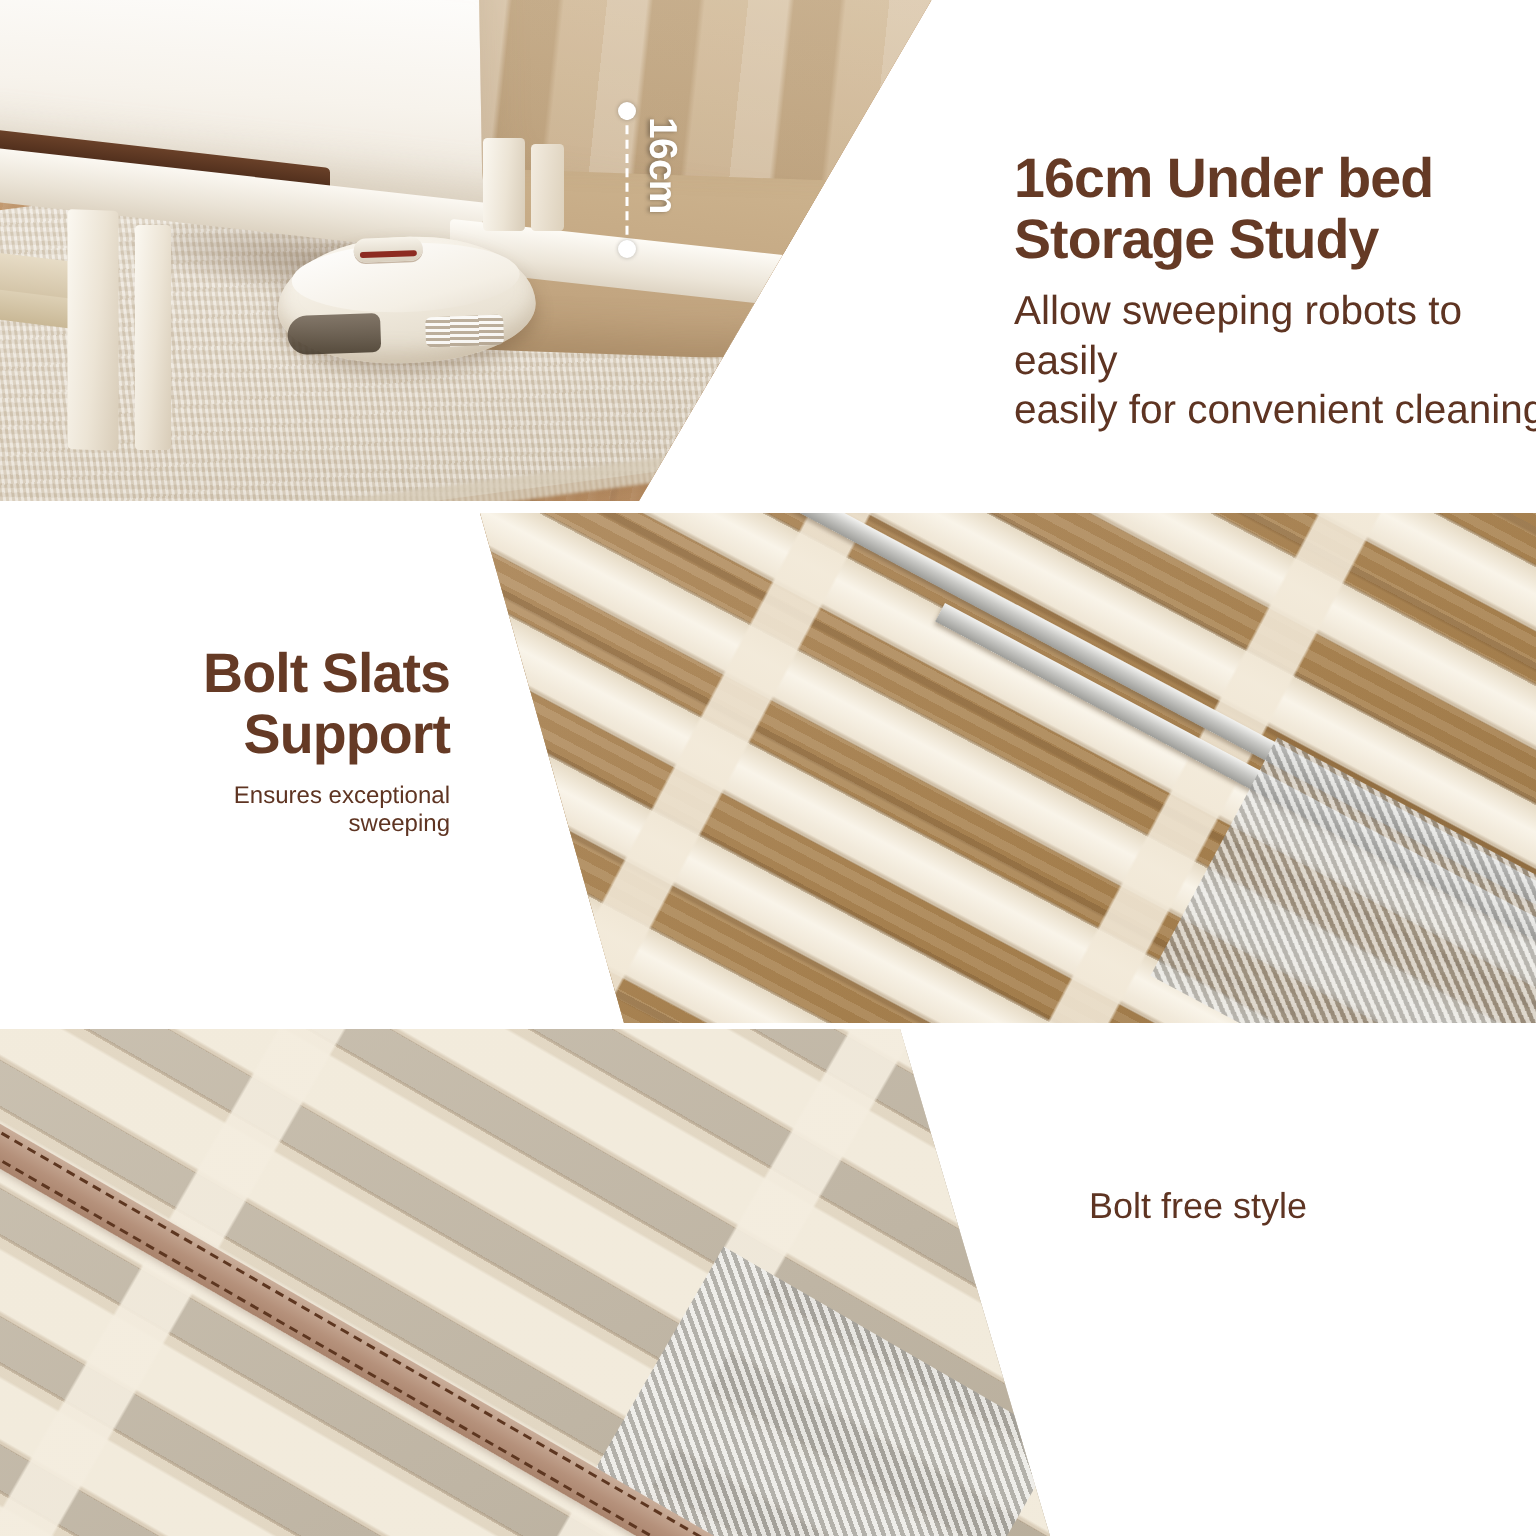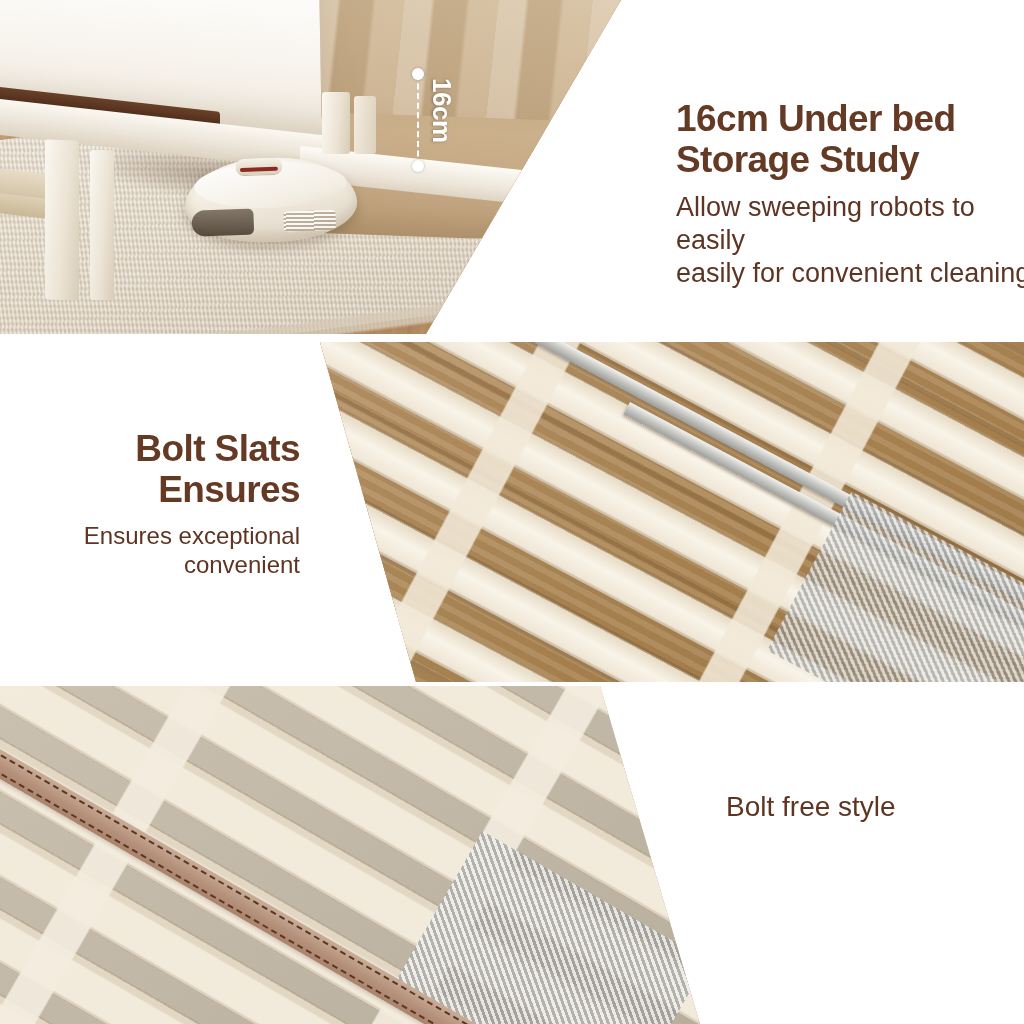--- a/index.html
+++ b/index.html
@@ -359,25 +359,25 @@
     font-weight: 400;
     line-height: 1.22;
   }
 
   #txt1 { left: 676px; top: 98px; width: 360px; text-align: left; }
   #txt1 .head { font-size: 37px; }
   #txt1 .sub  { font-size: 27px; margin-top: 10px; }
 
   #txt2 { left: 42px; top: 428px; width: 258px; text-align: right; }
   #txt2 .head { font-size: 37px; }
-  #txt2 .sub  { font-size: 24px; margin-top: 10px; }
+  #txt2 .sub  { font-size: 16px; margin-top: 10px; }
 
   #txt3 { left: 726px; top: 780px; width: 290px; text-align: left; }
   #txt3 .head { font-size: 37px; }
-  #txt3 .sub  { font-size: 28px; margin-top: 10px; }
+  #txt3 .sub  { font-size: 24px; margin-top: 10px; }
 </style>
 </head>
 <body>
 
 <div id="stage">
 
   <div class="panel" id="panel1">
     <div class="photo">
       <div class="floor"></div>
       <div class="rug"></div>
@@ -443,25 +443,25 @@
     </div>
     <div class="sub">
       <div>Allow sweeping robots to easily</div>
       <div>easily for convenient cleaning</div>
     </div>
   </div>
 
   <div class="txt" id="txt2">
     <div class="head">
       <div>Bolt Slats</div>
-      <div>Ensures</div>
+      <div>Support</div>
     </div>
     <div class="sub">
       <div>Ensures exceptional</div>
-      <div>convenient</div>
+      <div>sweeping</div>
     </div>
   </div>
 
   <div class="txt" id="txt3">
     <div class="sub">
       <div>Bolt free style</div>
     </div>
   </div>
 
 </div>

